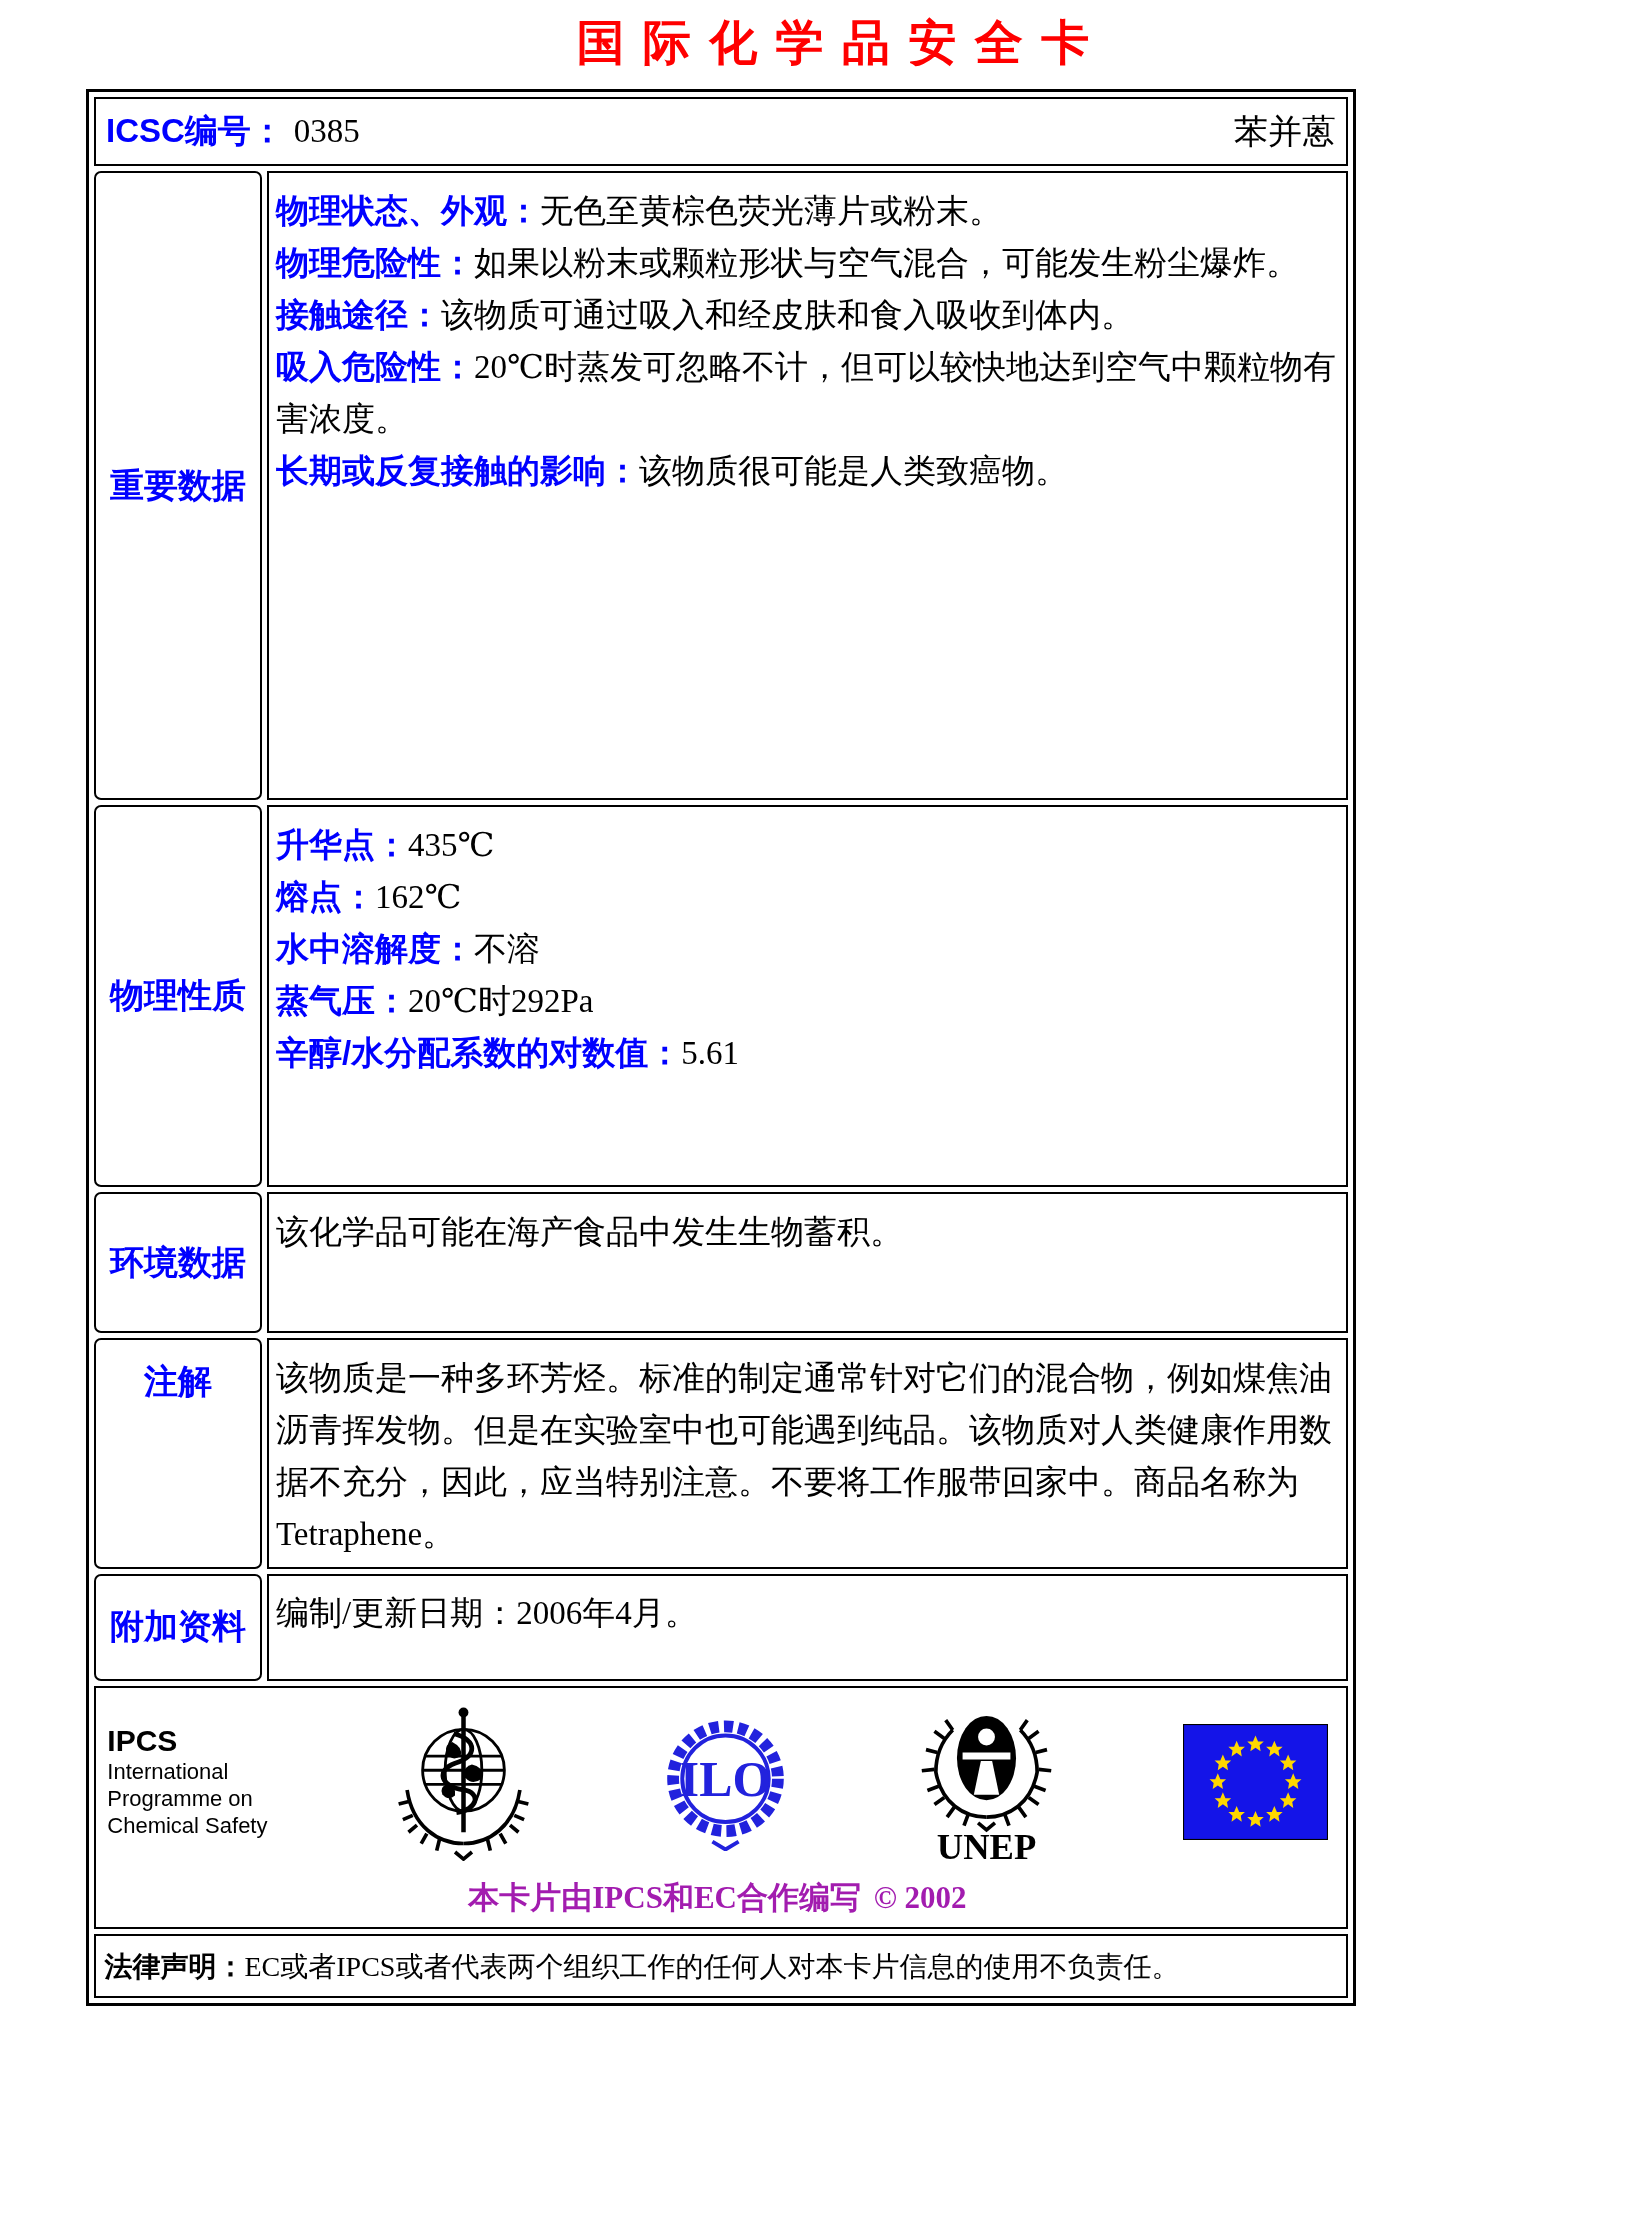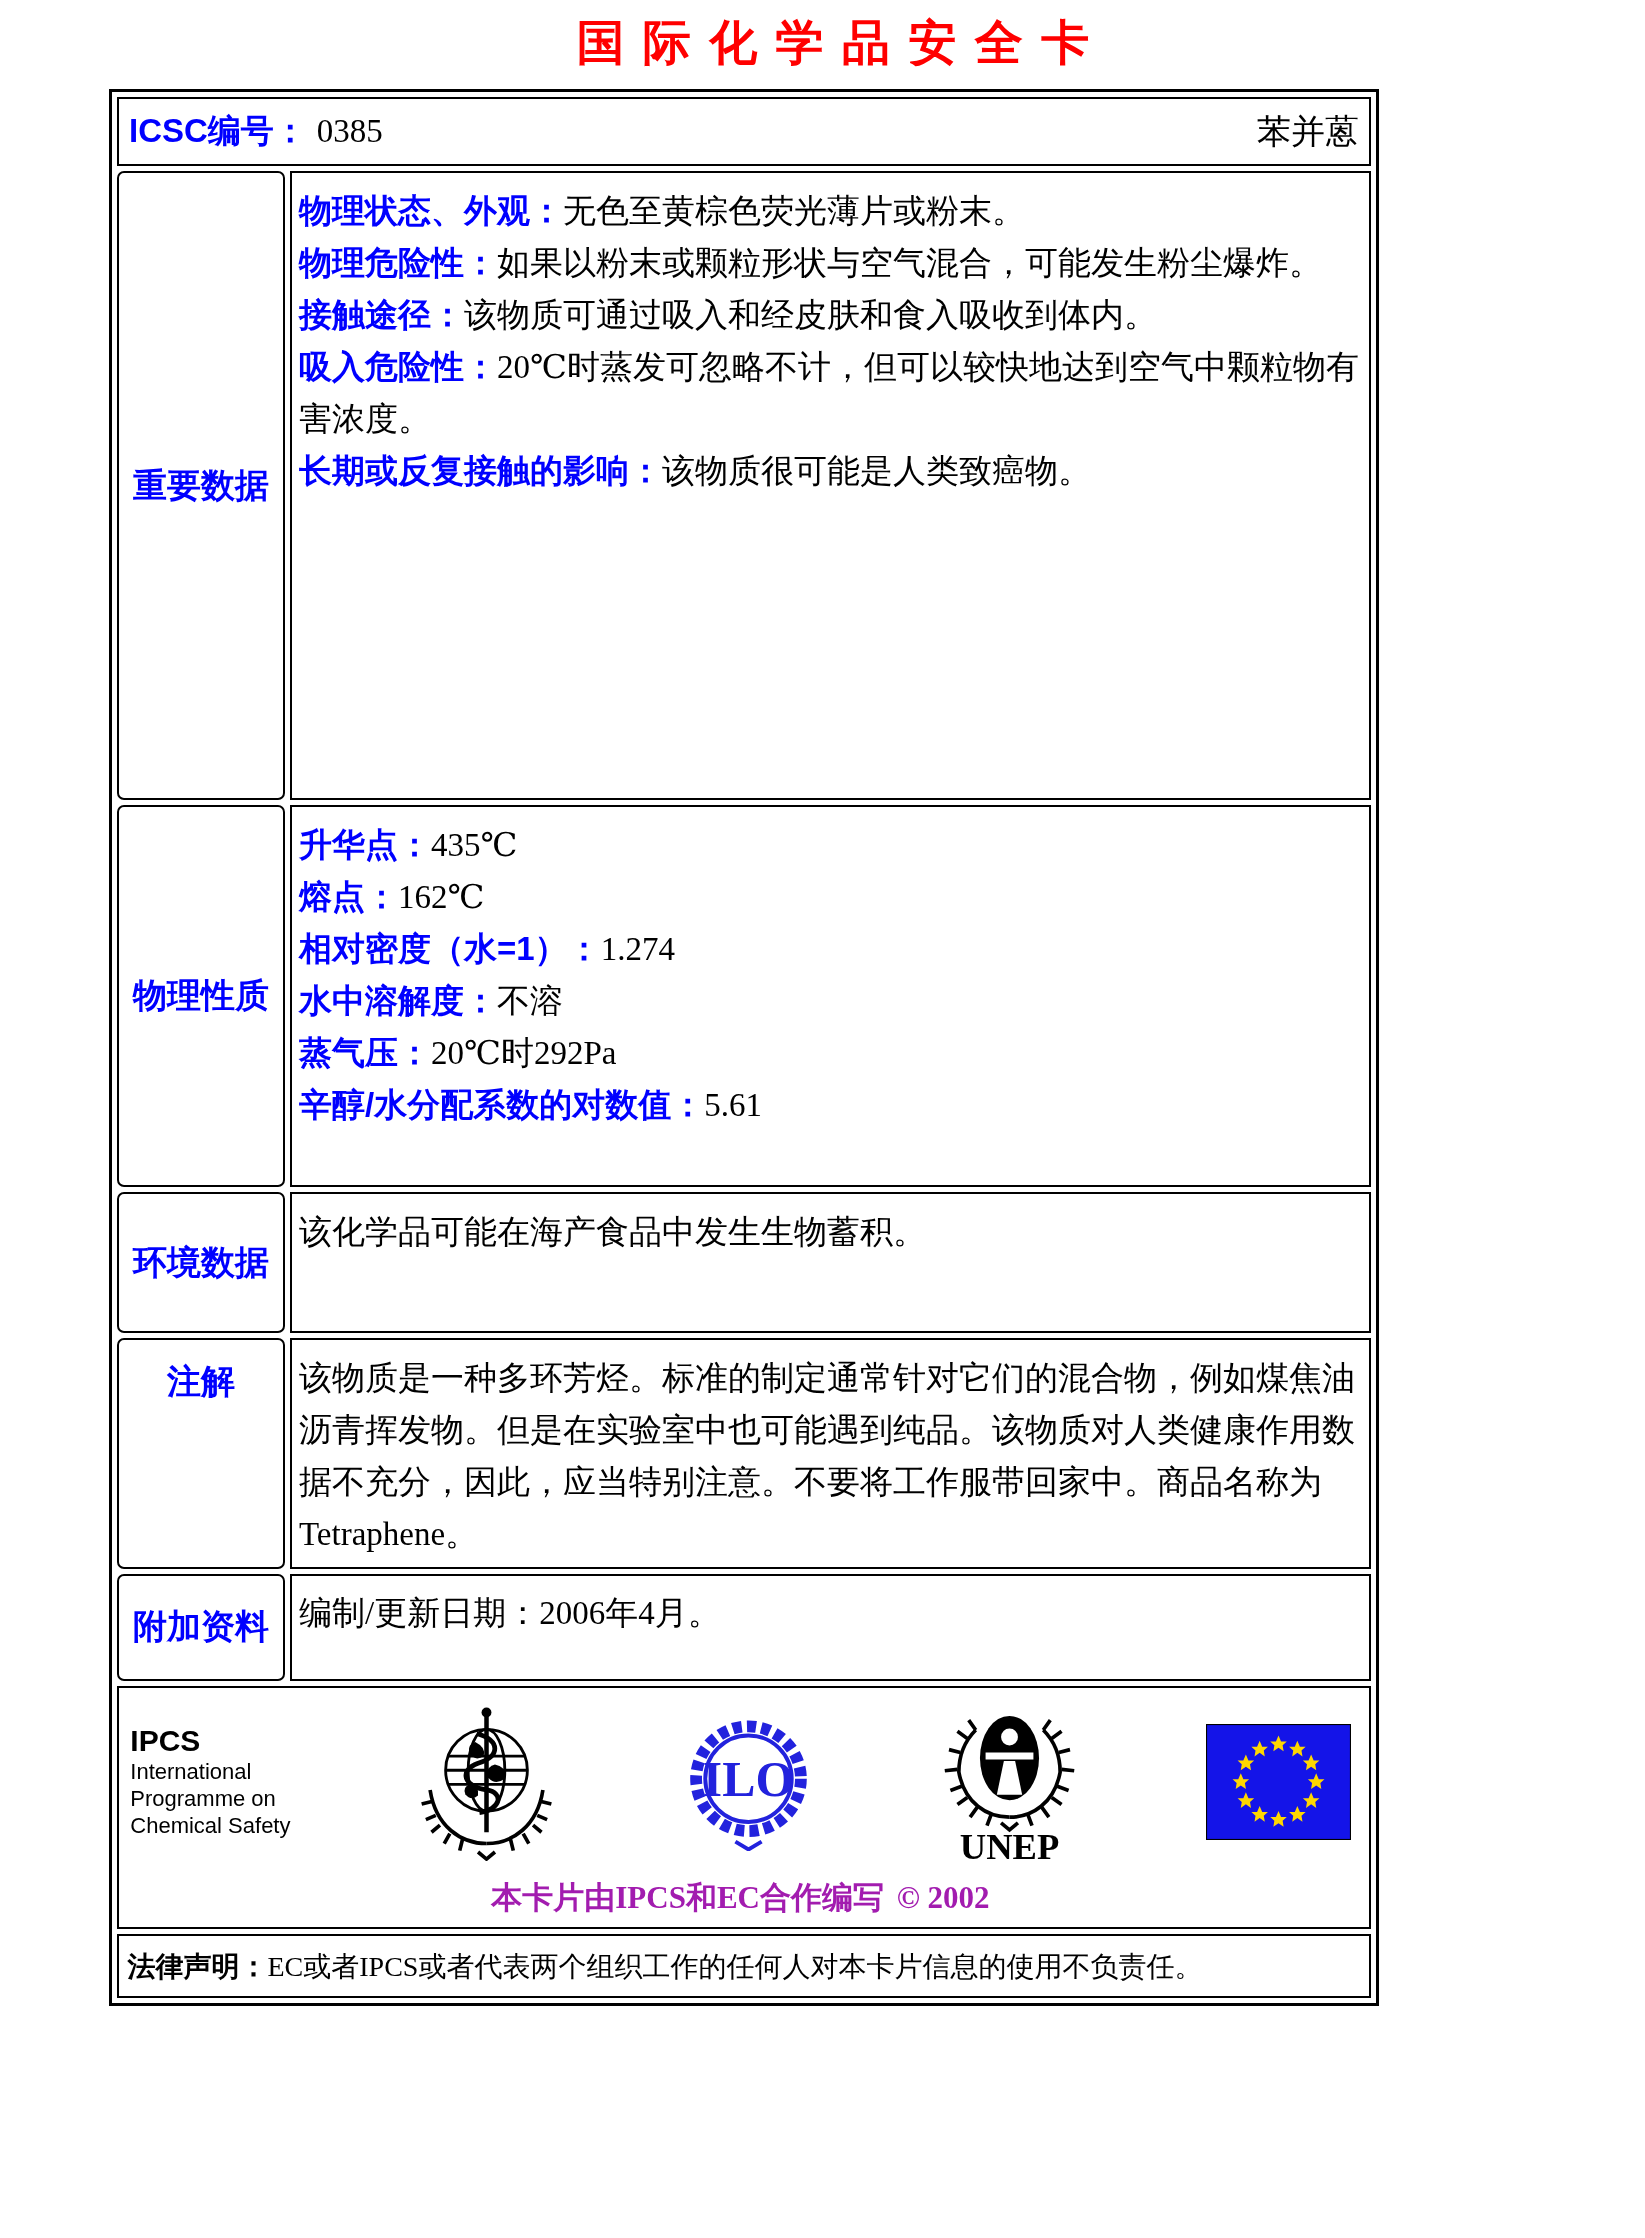--- a/index.html
+++ b/index.html
@@ -11,21 +11,21 @@
     position: relative;
   }
   .page-title {
     width: 1270px; margin: 11.3px 0 14px 207px;
     text-align: center;
     font-size: 48px; font-weight: bold; color: #ff0000;
     letter-spacing: 18.4px;
     font-family: "Liberation Serif", "DejaVu Serif", serif;
   }
   .card {
-    width: 1270px; margin-left: 109px;
+    width: 1270px; margin-left: 86px;
     border: 3.5px solid #000;
     padding: 5px;
     display: flex; flex-direction: column; gap: 5px;
     background: #fff;
   }
   .row { display: flex; gap: 5px; }
   .box { border: 2.1px solid #000; background: #fff; }
   .full { flex: 1; }
   
   .icsc-row {
@@ -127,21 +127,20 @@
       <p class="para"><span class="lbl">吸入危险性：</span><span>20℃时蒸发可忽略不计，但可以较快地达到空气中颗粒物有害浓度。</span></p>
       <p class="para"><span class="lbl">长期或反复接触的影响：</span><span>该物质很可能是人类致癌物。</span></p>
     </div>
   </div>
 
   <div class="row r-physical">
     <div class="box label-cell">物理性质</div>
     <div class="box full content-cell">
       <p class="para"><span class="lbl">升华点：</span><span>435℃</span></p>
       <p class="para"><span class="lbl">熔点：</span><span>162℃</span></p>
-      <p class="para"><span class="lbl">相对密度（水=1）：</span><span>1.274</span></p>
       <p class="para"><span class="lbl">水中溶解度：</span><span>不溶</span></p>
       <p class="para"><span class="lbl">蒸气压：</span><span>20℃时292Pa</span></p>
       <p class="para"><span class="lbl">辛醇/水分配系数的对数值：</span><span>5.61</span></p>
     </div>
   </div>
 
   <div class="row r-env">
     <div class="box label-cell">环境数据</div>
     <div class="box full content-cell">
       <p class="para">该化学品可能在海产食品中发生生物蓄积。</p>

